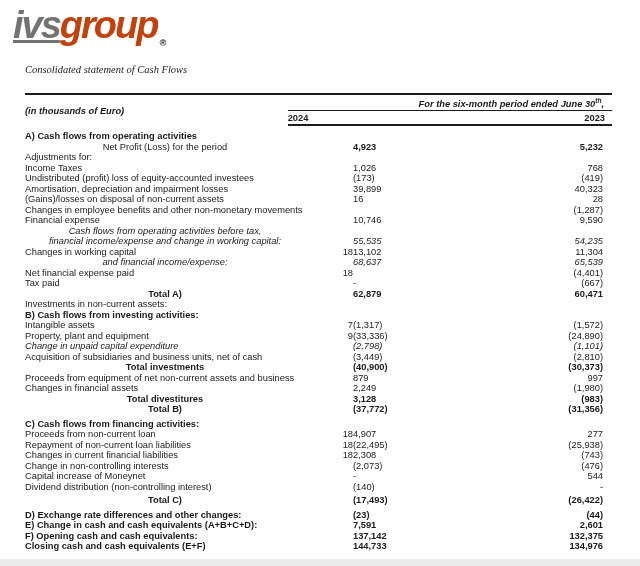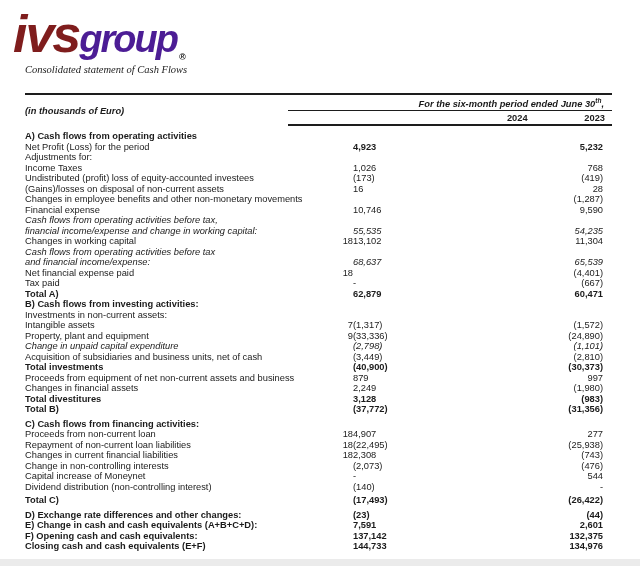--- a/index.html
+++ b/index.html
@@ -8,52 +8,52 @@
     background:#ffffff;
     font-family:"Liberation Sans", sans-serif;
     color:#1b1b1b;
     position:relative;
     overflow:hidden;
   }
   .page { position:absolute; inset:0; background:#fff; }
 
   
   .logo { position:absolute; left:13px; top:4px; font-style:italic; font-weight:bold; letter-spacing:-2px; white-space:nowrap; }
-  .logo .logo-ivs   { color:#7f1d1d; font-size:52px; }
-  .logo .logo-group { color:#4c1d95; font-size:38px;font-style:italic; }
+  .logo .logo-ivs   { color:#737373; font-size:38px;text-decoration:underline; }
+  .logo .logo-group { color:#c2410c; font-size:38px;font-style:italic; }
   .logo .logo-reg   { color:#121212; font-size:9px; letter-spacing:0; position:relative; top:8px; left:2px; }
 
   
   .doc-title { position:absolute; left:25px; top:64px; font-size:10.5px; font-style:italic; color:#222;font-family:Liberation Serif, serif; }
 
   
   .cf-table { position:absolute; left:25px; top:93px; width:587px; }
   .thead { border-top:2.5px solid #1d1d1d; display:flex;gap:27px; }
   .head-left {
     width:247px; display:flex; align-items:center;
     font-size:9.3px; font-weight:bold; font-style:italic;
   }
   .head-right { width:340px; }
   .period-line {
     text-align:right; padding:2px 8px 1px 0;
     font-size:9.3px; font-weight:bold; font-style:italic;
     border-bottom:1.5px solid #1d1d1d; white-space:nowrap;
   }
   .period-line sup { font-size:6.5px; font-style:italic; }
   .years-line { display:flex; border-bottom:2.5px solid #1d1d1d; font-weight:bold; font-size:9.3px; }
-  .year-1 { width:240px; text-align:right; padding:1.5px 0; }
+  .year-1 { width:240px; padding:1.5px 0; }
   .year-2 { flex:1; text-align:right; padding:1.5px 7px 1.5px 0; }
 
   .tbody { padding-top:5px; }
   .row { display:flex; line-height:10.5px; font-size:9.3px; }
   .c-label { width:280px; }
   .c-note  { width:48px; text-align:right; }
   .c-v1    { width:145px; }
   .c-v2    { flex:1; text-align:right; padding-right:9px;margin-left:32px; }
-  .ar { text-align:left; }
+  .ar { text-align:center; }
   .fb { font-weight:bold; }
   .fi { font-style:italic; }
 
   
   .scan-edge { position:absolute; left:0; right:0; bottom:0; height:7px; background:#ebebeb; }
 </style>
 </head>
 <body>
 
 <div class="page">
@@ -104,20 +104,26 @@
     <div class="c-v2">768</div>
   </div>
 
   <div class="row">
     <div class="c-label">Undistributed (profit) loss of equity-accounted investees</div>
     <div class="c-note"></div>
     <div class="c-v1">(173)</div>
     <div class="c-v2">(419)</div>
   </div>
 
+  <div class="row">
+    <div class="c-label">Amortisation, depreciation and impairment losses</div>
+    <div class="c-note"></div>
+    <div class="c-v1">39,899</div>
+    <div class="c-v2">40,323</div>
+  </div>
 
   <div class="row">
     <div class="c-label">(Gains)/losses on disposal of non-current assets</div>
     <div class="c-note"></div>
     <div class="c-v1">16</div>
     <div class="c-v2">28</div>
   </div>
 
   <div class="row">
     <div class="c-label">Changes in employee benefits and other non-monetary movements</div>
@@ -146,26 +152,20 @@
     <div class="c-v2 fi">54,235</div>
   </div>
 
   <div class="row">
     <div class="c-label">Changes in working capital</div>
     <div class="c-note">18</div>
     <div class="c-v1">13,102</div>
     <div class="c-v2">11,304</div>
   </div>
 
-  <div class="row">
-    <div class="c-label ar fi">Cash flows from operating activities before tax</div>
-    <div class="c-note"></div>
-    <div class="c-v1"></div>
-    <div class="c-v2"></div>
-  </div>
 
   <div class="row">
     <div class="c-label ar fi">and financial income/expense:</div>
     <div class="c-note"></div>
     <div class="c-v1 fi">68,637</div>
     <div class="c-v2 fi">65,539</div>
   </div>
 
   <div class="row">
     <div class="c-label">Net financial expense paid</div>
@@ -181,28 +181,28 @@
   </div>
 
   <div class="row">
     <div class="c-label ar fb">Total A)</div>
     <div class="c-note"></div>
     <div class="c-v1 fb">62,879</div>
     <div class="c-v2 fb">60,471</div>
   </div>
 
   <div class="row">
+    <div class="c-label">Investments in non-current assets:</div>
+    <div class="c-note"></div>
+    <div class="c-v1"></div>
+    <div class="c-v2"></div>
+  </div>
+
+  <div class="row">
     <div class="c-label fb">B) Cash flows from investing activities:</div>
-    <div class="c-note"></div>
-    <div class="c-v1"></div>
-    <div class="c-v2"></div>
-  </div>
-
-  <div class="row">
-    <div class="c-label">Investments in non-current assets:</div>
     <div class="c-note"></div>
     <div class="c-v1"></div>
     <div class="c-v2"></div>
   </div>
 
   <div class="row">
     <div class="c-label">Intangible assets</div>
     <div class="c-note">7</div>
     <div class="c-v1">(1,317)</div>
     <div class="c-v2">(1,572)</div>

